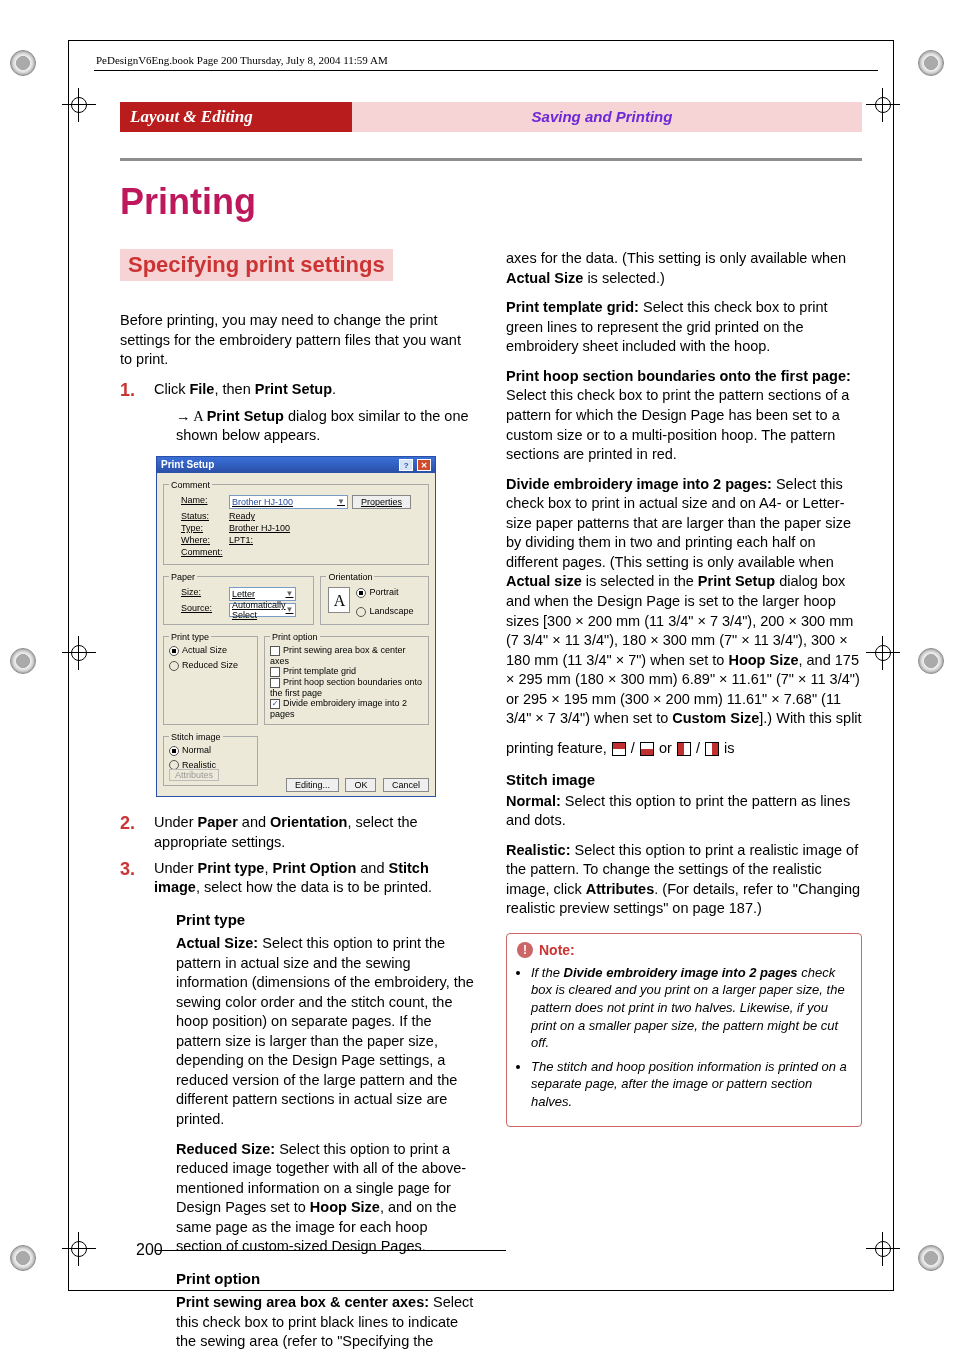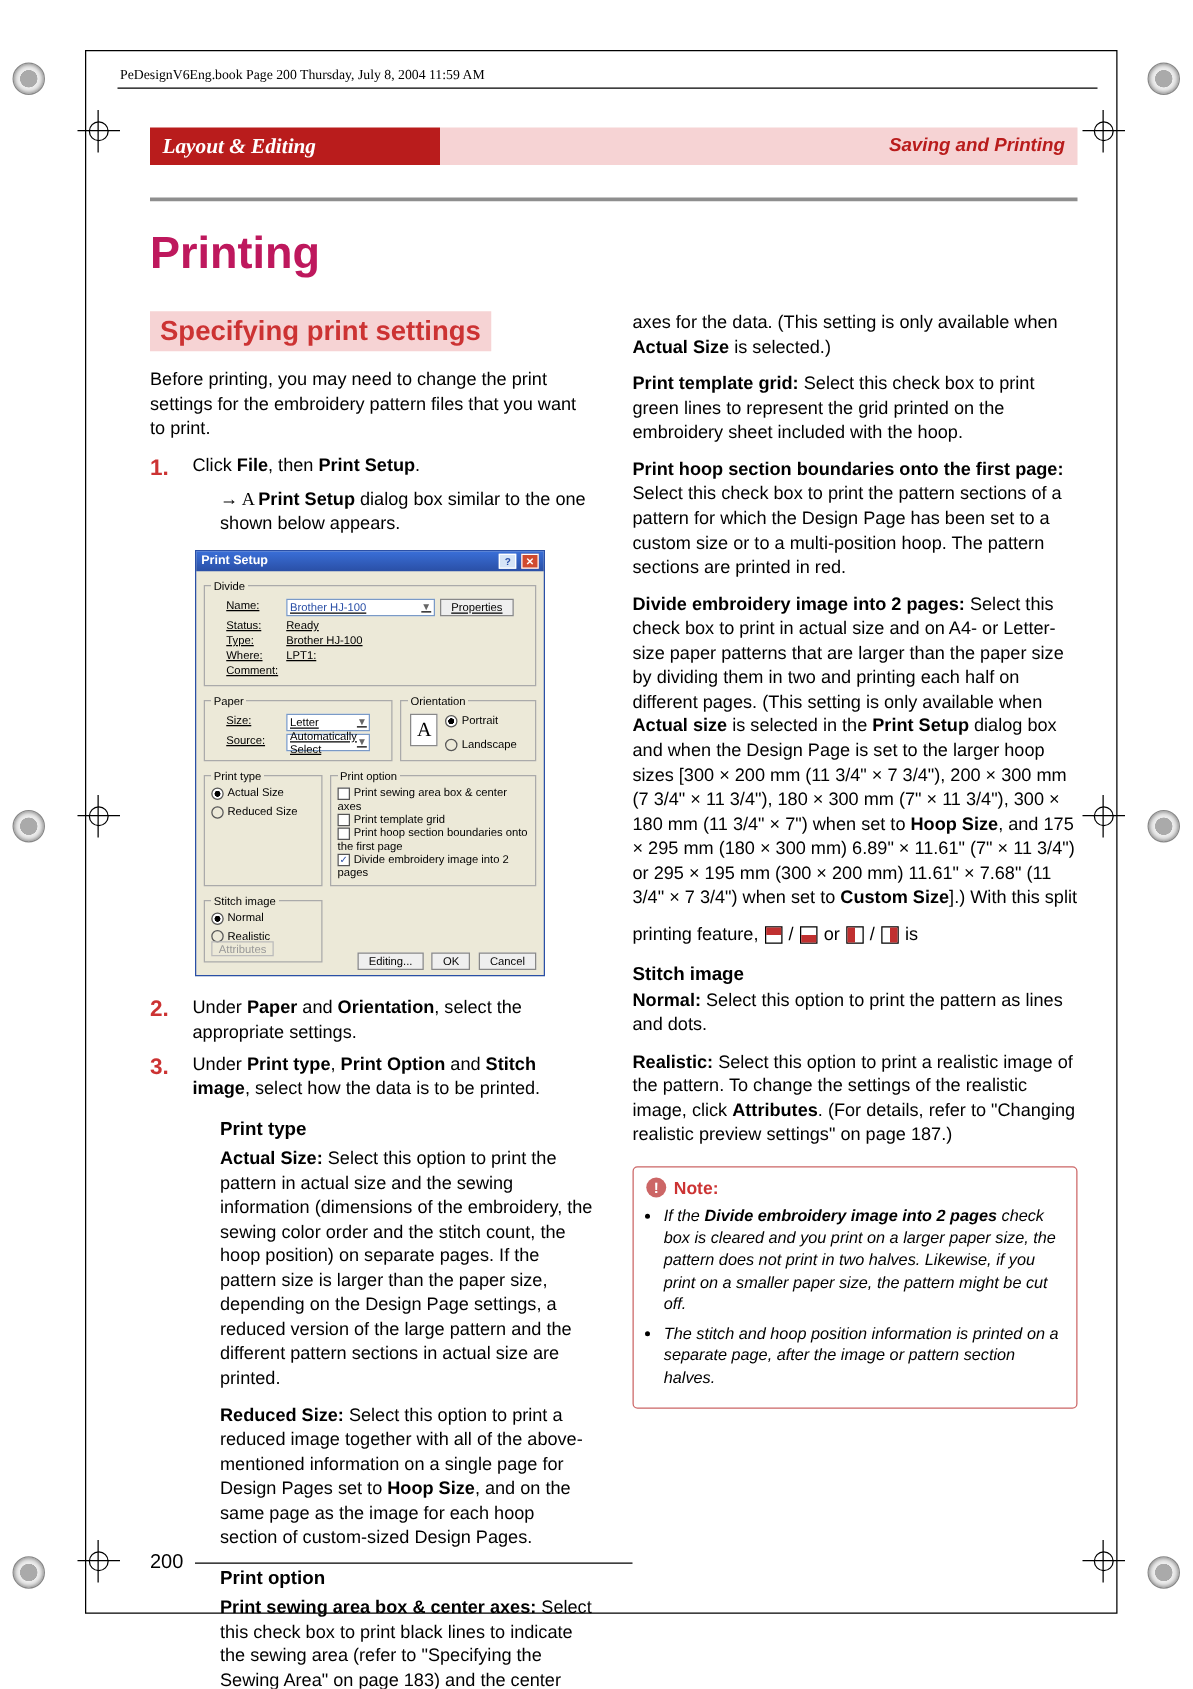--- a/index.html
+++ b/index.html
@@ -90,25 +90,25 @@
     font-style: italic;
     font-family: "Times New Roman", serif;
     font-weight: bold;
     font-size: 17px;
     padding: 5px 12px 0 10px;
     width: 232px;
   }
   .tab-right {
     flex: 1;
     background: #f6d3d4;
-    color: #b91c1c;
+    color: #6d28d9;
     font-weight: bold;
     font-style: italic;
     font-size: 15px;
-    text-align: right;
+    text-align: center;
     padding: 6px 10px 0 0;
   }
 
   .hr-thick {
     height: 3px;
     background: #8e8e8e;
     margin: 26px 0 20px 0;
   }
 
   h1.title {
@@ -124,21 +124,21 @@
   }
   .col { flex: 1; min-width: 0; }
 
   h2.subtitle {
     display: inline-block;
     background: #f6d3d4;
     color: #c33;
     font-size: 22px;
     font-weight: bold;
     padding: 3px 8px;
-    margin-bottom: 14px;
+    margin-bottom: 30px;
   }
 
   p { font-size: 14.5px; line-height: 1.35; margin-bottom: 10px; }
 
   .step { display: flex; gap: 14px; margin-bottom: 6px; }
   .step .num {
     color: #c33;
     font-weight: bold;
     font-size: 18px;
     width: 20px;
@@ -310,21 +310,21 @@
   .notebox ul { list-style: disc; margin-left: 14px; }
   .notebox li {
     font-style: italic;
     font-size: 13px;
     line-height: 1.35;
     margin-bottom: 6px;
   }
 
   .pagenum {
     position: absolute;
-    left: 0; bottom: -18px;
+    left: 16px; bottom: -18px;
     font-size: 16px;
     color: #000;
   }
   .pagenum-line {
     position: absolute;
     left: 36px; bottom: -10px;
     width: 350px;
     border-top: 1px solid #000;
   }
 </style>
@@ -398,21 +398,21 @@
       <div class="dialog">
         <div class="dlg-title">
           <span>Print Setup</span>
           <span class="btns">
             <span class="dlg-help">?</span>
             <span class="dlg-close">✕</span>
           </span>
         </div>
         <div class="dlg-body">
           <fieldset>
-            <legend>Divide</legend>
+            <legend>Comment</legend>
             <div class="row">
               <span class="lbl">Name:</span>
               <span class="combo">
                 <span style="color:#2a4fa6">Brother HJ-100</span>
                 <span class="caret">▼</span>
               </span>
               <span class="btnw">Properties</span>
             </div>
             <div class="row">
                 <span class="lbl">Status:</span>

